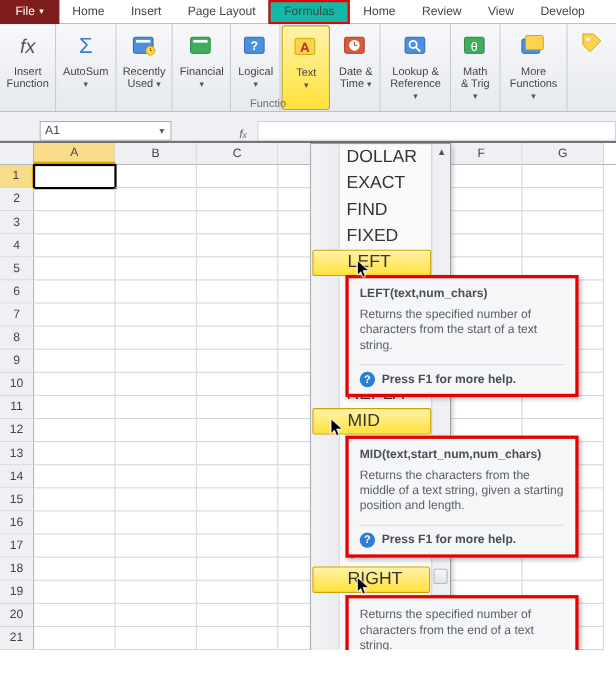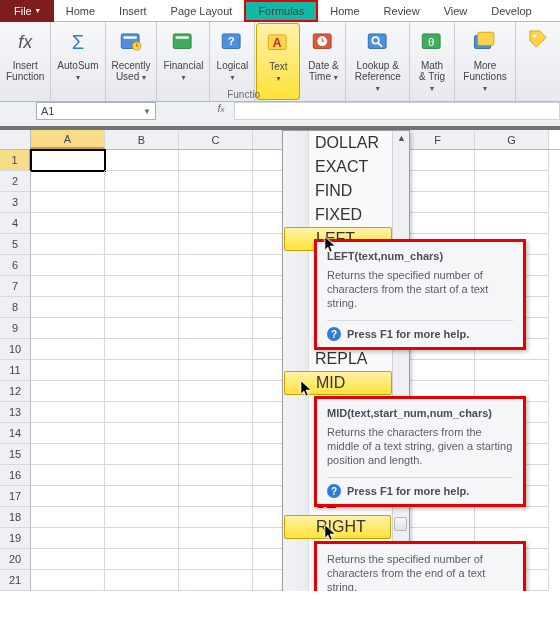--- a/index.html
+++ b/index.html
@@ -16,21 +16,21 @@
   .ribbon { display: flex; background: linear-gradient(#f7f8fa,#e6e9ee); border-bottom: 1px solid #b6babf; height: 80px; position: relative; }
   .rgroup { display: flex; flex-direction: column; align-items: center; justify-content: flex-start; padding: 2px 6px 0 6px; border-right: 1px solid #c9cdd3; }
   .rgroup:last-child { border-right: none; }
   .ricon { width: 32px; height: 32px; display: flex; align-items: center; justify-content: center; margin-top: 2px; }
   .rlabel { text-align: center; font-size: 10px; line-height: 11px; margin-top: 2px;}
   .rcaret { font-size: 8px; color:#555; }
   .rgroup.sel { background: linear-gradient(#fff2a8,#ffe23b); border:1px solid #c9a300; border-radius:3px; margin:1px; padding:1px 5px 0 5px;}
   .grplabel { position:absolute; right:4px; bottom:1px; font-size:10px; color:#6a6e74;}
   
   
-  .fxrow { display:flex; align-items:flex-start; height:28px; border-bottom:4px solid #737373; background:#eef0f3; position:relative;}
+  .fxrow { display:flex; align-items:flex-end; height:28px; border-bottom:2px solid #737373; background:#eef0f3; position:relative;}
   .namebox { margin-left:36px; width:120px; height:18px; background:#fff; border:1px solid #abb0b8; display:flex; align-items:center; justify-content:space-between; padding:0 4px; }
   .namebox .dd { font-size:8px; color:#666; }
   .fxbtn { width:18px; text-align:center; color:#6a6e74; font-style:italic; margin-left:56px;}
   .fxline { flex:1; height:18px; border:1px solid #d0d3d8; background:#fff; margin-left:4px;}
 
   
   .sheet { position: relative; }
   .colhdrs { display:flex; height:20px; border-bottom:1px solid #b6babf; }
   .corner { width:31px; border-right:1px solid #b6babf; background:#eef0f3;}
   .colhdr { width:74px; text-align:center; border-right:1px solid #d5d8dd; background:#eef0f3; display:flex; align-items:center; justify-content:center; font-size:11px; color:#444;}
@@ -441,21 +441,21 @@
         <div class="mi">SE</div>
         <div class="mi hl withscroll">RIGHT</div>
         <div class="mi">SEARCH</div>
         <div class="mi">T</div>
         <div class="mi">T</div>
         <div class="mi">TE</div>
       </div>
   </div>
 
   <div id="tooltips-host">
-      <div class="tooltip" style="left: 314px; top: 109px;">
+      <div class="tooltip" style="left: 314px; top: 120px;">
         <div class="tt-title">LEFT(text,num_chars)</div>
         <div class="tt-body">Returns the specified number of characters from the start of a text string.</div>
         <div class="tt-help">
           <span class="qicon">?</span>
           <span>Press F1 for more help.</span>
         </div>
       </div>
       <div class="tooltip" style="left: 314px; top: 266px;">
         <div class="tt-title">MID(text,start_num,num_chars)</div>
         <div class="tt-body">Returns the characters from the middle of a text string, given a starting position and length.</div>

